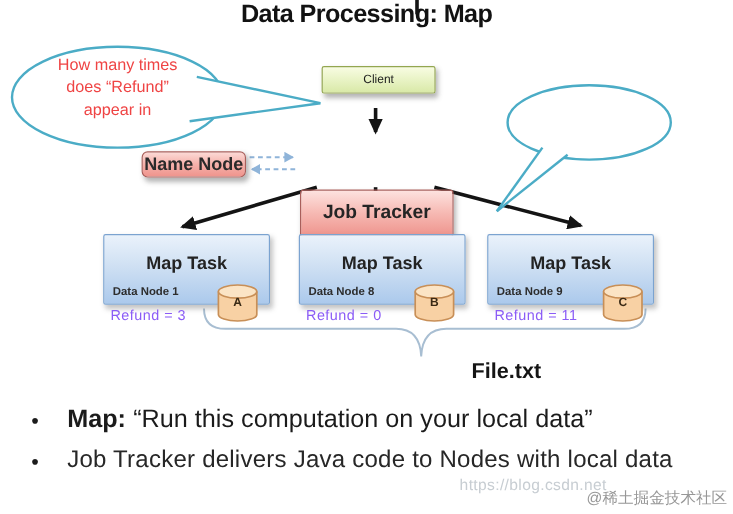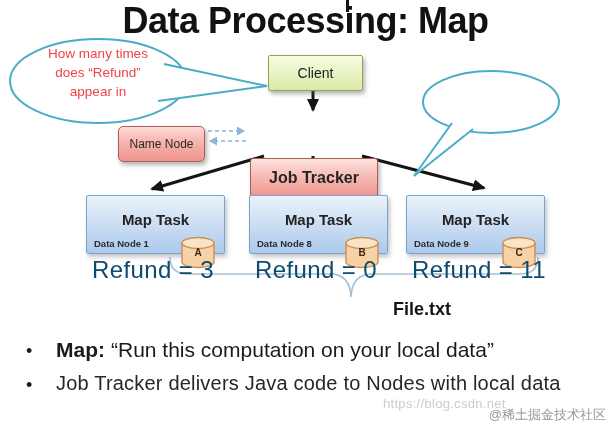--- a/index.html
+++ b/index.html
@@ -3,59 +3,59 @@
 <meta charset="utf-8">
 <style>
   html,body{margin:0;padding:0;background:#fff;}
   .slide{
     position:relative;width:611px;height:428px;background:#fff;overflow:hidden;
     font-family:"Liberation Sans", sans-serif;color:#1d1d1d;
   }
   .abs{position:absolute;}
   .page-title{
     left:0;top:0;width:611px;text-align:center;
-    font-size:36px;font-weight:600;letter-spacing:-0.5px;color:#121212;
+    font-size:21px;font-weight:600;letter-spacing:-0.5px;color:#121212;
   }
   .top-stub{left:346px;top:0;width:3px;height:12px;background:#141414;}
   svg.layer{left:0;top:0;width:611px;height:428px;}
 
   
   .callout-text{text-align:center;line-height:19px;font-size:13.5px;color:#ef4444;}
   .callout-text .bold{font-weight:700;}
   .callout-left{left:18px;top:44px;width:160px;}
   .callout-right{left:432px;top:71px;width:118px;}
 
   
   .node-box{box-sizing:border-box;display:flex;align-items:center;justify-content:center;
     box-shadow:2px 3px 4px rgba(90,90,90,.45);}
-  .client-box{left:268px;top:55px;width:95px;height:36px;
+  .client-box{left:268px;top:55px;width:95px;height:23px;
     background:linear-gradient(#f8fce2,#e7f2c2 55%,#d9e9a8);
-    border:1.5px solid #93a64f;border-radius:2px;font-size:14px;color:#1c1c1c;}
+    border:1.5px solid #93a64f;border-radius:2px;font-size:10px;color:#1c1c1c;}
   .jobtracker-box{left:250px;top:114px;width:128px;height:40px;
     background:linear-gradient(#fde2df,#f7bcb6 45%,#ee938c);
     border:1.5px solid #a95f5b;border-radius:3px;font-size:16px;font-weight:700;color:#252525;margin-top:44px;}
-  .namenode-box{left:118px;top:126px;width:87px;height:36px;
+  .namenode-box{left:118px;top:126px;width:87px;height:22px;
     background:linear-gradient(#fcdad6,#f6b4ae 45%,#ef948d);
-    border:1.5px solid #a95f5b;border-radius:5px;font-size:12px;font-weight:400;color:#2a2a2a;}
+    border:1.5px solid #a95f5b;border-radius:5px;font-size:15px;font-weight:700;color:#2a2a2a;}
   .map-box{top:195px;width:139px;height:59px;box-sizing:border-box;
     background:linear-gradient(#eaf2fb,#cfe0f3 45%,#abc9ec);
     border:1.5px solid #7ba3d0;border-radius:2px;
     box-shadow:2px 3px 4px rgba(110,110,110,.4);}
   .map-box .map-title{position:absolute;left:0;top:15px;width:100%;text-align:center;
     font-size:15px;font-weight:700;color:#232323;}
   .map-box .data-node{position:absolute;left:7px;bottom:4px;font-size:9.5px;font-weight:700;color:#2d2d2d;}
   .map1{left:86px;} .map2{left:249px;} .map3{left:406px;}
 
   
   .cyl{width:38px;height:34px;}
   .cylA{left:179px;top:236px;} .cylB{left:343px;top:236px;} .cylC{left:500px;top:236px;}
   .cyl .cyl-label{position:absolute;left:0;top:11px;width:100%;text-align:center;
     font-size:10px;font-weight:700;color:#3a2a15;}
 
-  .refund{font-size:24px;letter-spacing:.4px;color:#0c4a6e;}
+  .refund{font-size:12px;letter-spacing:.4px;color:#8b5cf6;}
   .refund1{left:92px;top:256px;} .refund2{left:255px;top:256px;} .refund3{left:412px;top:256px;}
 
   .file-label{left:251px;top:299px;width:200px;text-align:right;
     font-size:18px;font-weight:700;color:#151515;}
 
   
   .bullet{left:26px;width:580px;font-size:21px;color:#1b1b1b;display:flex;}
   .bullet .dot{width:30px;font-size:18px;line-height:26px;}
   .bullet1{top:338px;}
   .bullet2{top:372px;font-size:20px;letter-spacing:.2px;}

